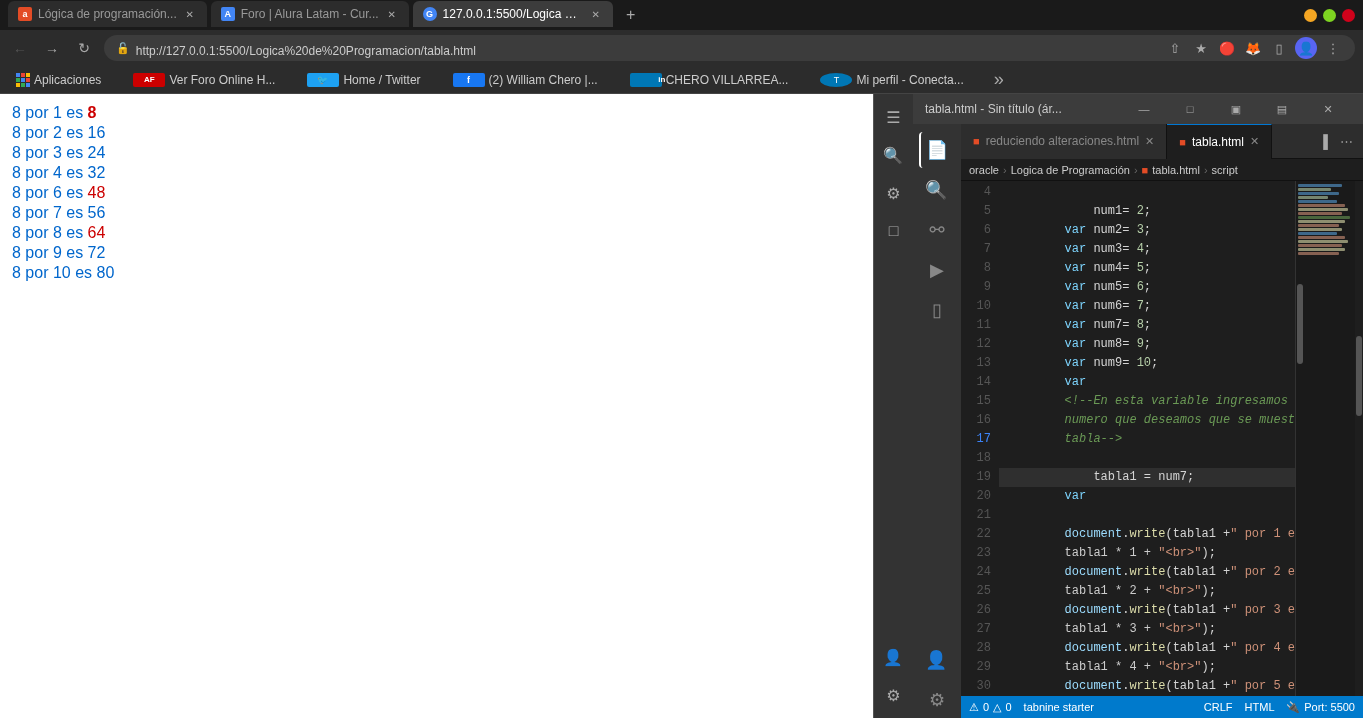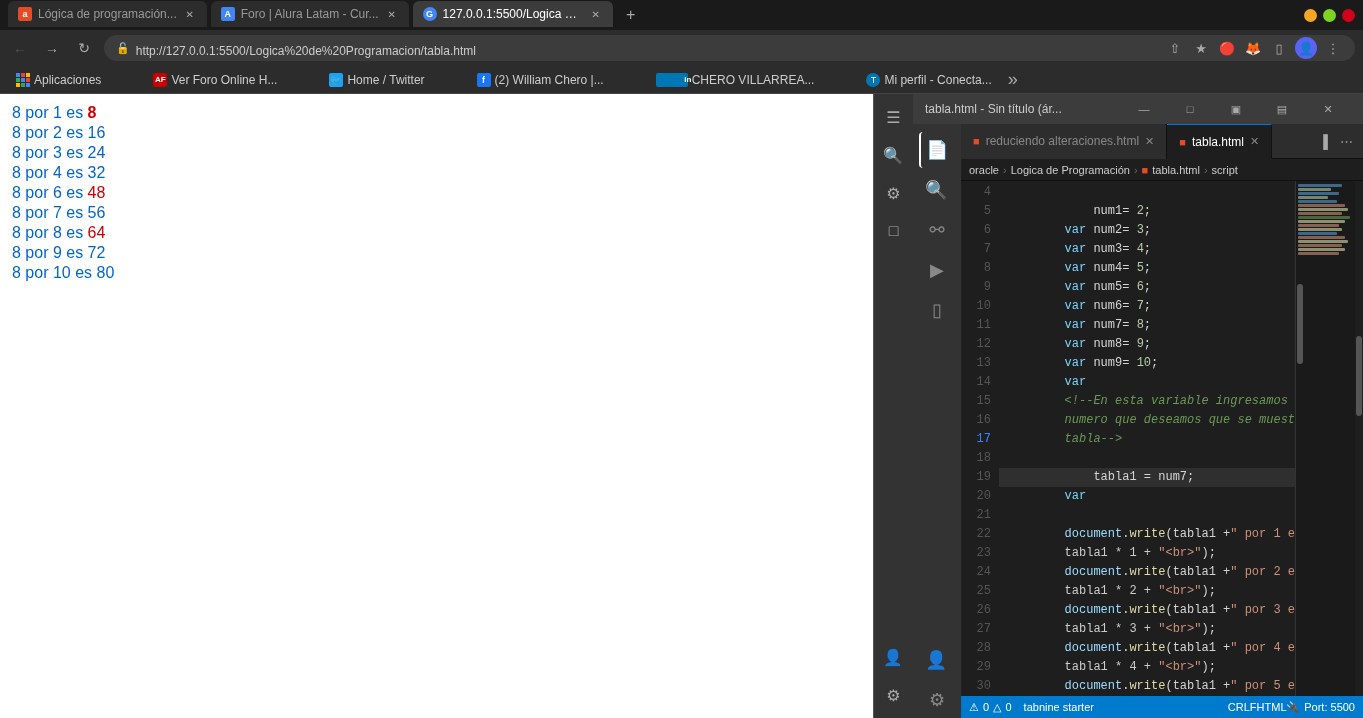--- a/index.html
+++ b/index.html
@@ -24,23 +24,23 @@
     
     .address-bar-row { display: flex; align-items: center; padding: 4px 8px; gap: 8px; height: 36px; background: #2c2c2c; }
     .nav-btn { width: 24px; height: 24px; border-radius: 50%; display: flex; align-items: center; justify-content: center; color: #aaa; cursor: pointer; font-size: 14px; }
     .nav-btn.disabled { color: #555; cursor: default; }
     .address-bar { flex: 1; background: #3c3c3c; border-radius: 20px; height: 26px; display: flex; align-items: center; padding: 0 12px; color: #ccc; font-size: 13px; gap: 6px; }
     .address-bar .url-text { color: #ccc; font-size: 12px; flex: 1; margin-top: 6px; }
     .address-bar-icons { display: flex; gap: 6px; align-items: center; }
     .addr-icon { width: 20px; height: 20px; display: flex; align-items: center; justify-content: center; color: #aaa; cursor: pointer; font-size: 13px; }
 
     
-    .bookmarks-bar { display: flex; align-items: center; height: 28px; padding: 0 8px; gap: 2px; background: #2c2c2c; border-bottom: 1px solid #444; overflow: hidden; }
+    .bookmarks-bar { display: flex; align-items: center; height: 28px; padding: 0 8px; gap: 16px; background: #2c2c2c; border-bottom: 1px solid #444; overflow: hidden; }
     .bookmark-item { display: flex; align-items: center; padding: 2px 8px; border-radius: 4px; cursor: pointer; font-size: 12px; color: #ccc; gap: 4px; white-space: nowrap; }
-    .bm-favicon { width: 14px; height: 14px; border-radius: 2px; flex-shrink: 0; margin-left: 34px; }
+    .bm-favicon { width: 32px; height: 14px; border-radius: 2px; flex-shrink: 0; }
     .more-bm { color: #aaa; cursor: pointer; padding: 2px 6px; font-size: 18px; display: flex; align-items: center; }
 
     
     .main-area { display: flex; flex: 1; overflow: hidden; }
 
     
     .browser-content { flex: 1; background: #ffffff; overflow: auto; padding: 8px 12px; font-family: Arial, sans-serif; font-size: 16px; }
     .multiplication-line { margin: 2px 0; color: #333; }
     .num-blue { color: #0066cc; }
 
@@ -74,21 +74,21 @@
     .kw-num { color: #b5cea8; }
     .kw-str { color: #ce9178; }
     .kw-comment { color: #6a9955; font-style: italic; }
     .kw-func { color: #dcdcaa; }
     .kw-obj { color: #9cdcfe; }
     .kw-plain { color: #d4d4d4; }
 
     
     .vscode-statusbar { height: 22px; background: #007acc; display: flex; align-items: center; padding: 0 8px; gap: 16px; font-size: 11px; color: white; }
     .status-left { display: flex; gap: 12px; flex: 1; }
-    .status-right { display: flex; }
+    .status-right { display: flex; gap: 12px; }
     .status-item { display: flex; align-items: center; gap: 4px; cursor: pointer; }
 
     
     .vscode-activitybar { width: 48px; background: #333333; display: flex; flex-direction: column; align-items: center; padding-top: 8px; gap: 4px; }
     .activity-icon { width: 36px; height: 36px; display: flex; align-items: center; justify-content: center; cursor: pointer; color: #888; font-size: 18px; border-radius: 4px; }
     .activity-icon.active { color: white; border-left: 2px solid white; }
 
     
     .minimap { width: 60px; background: #1a1a1a; border-left: 1px solid #333; position: relative; overflow: hidden; }
     .minimap-content { padding: 2px; }

